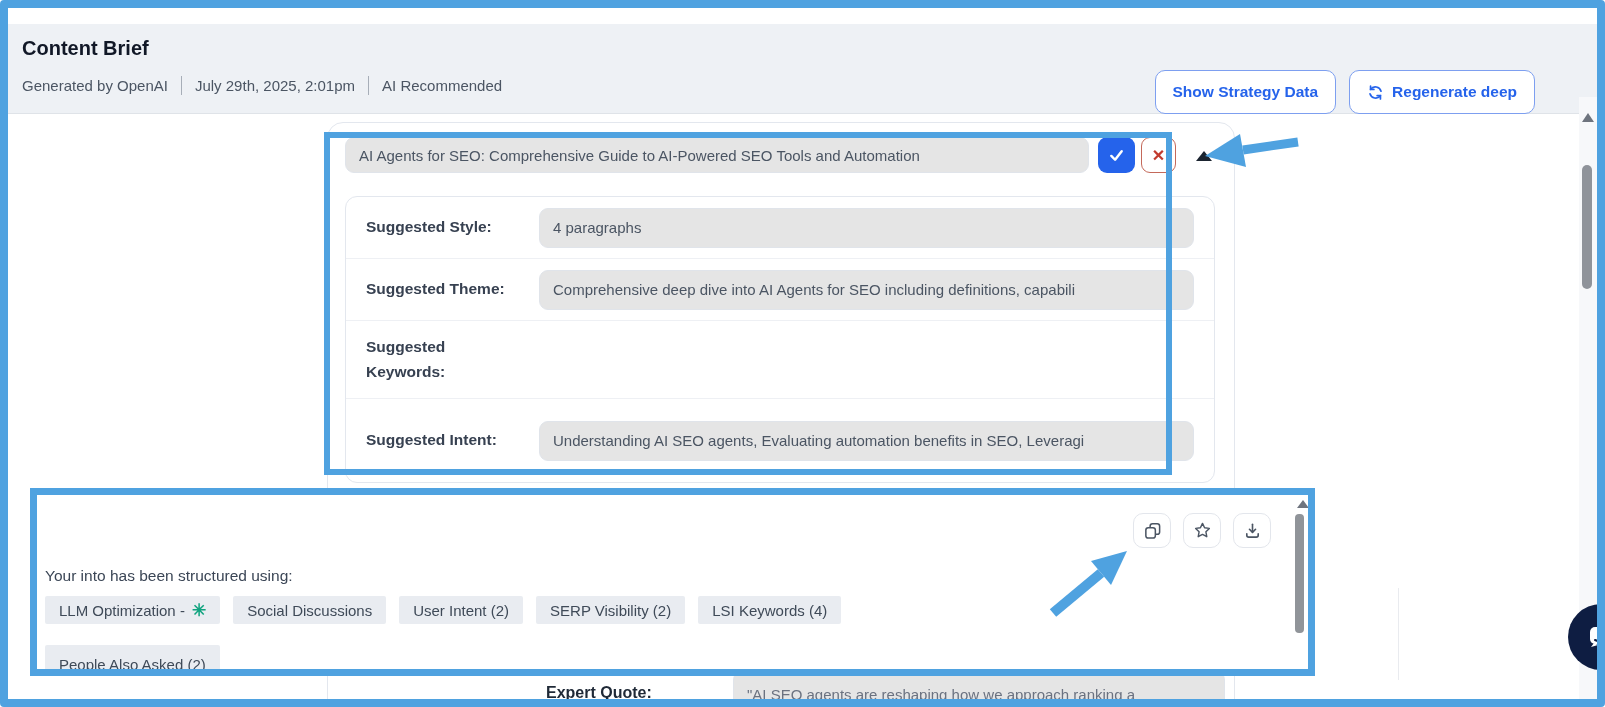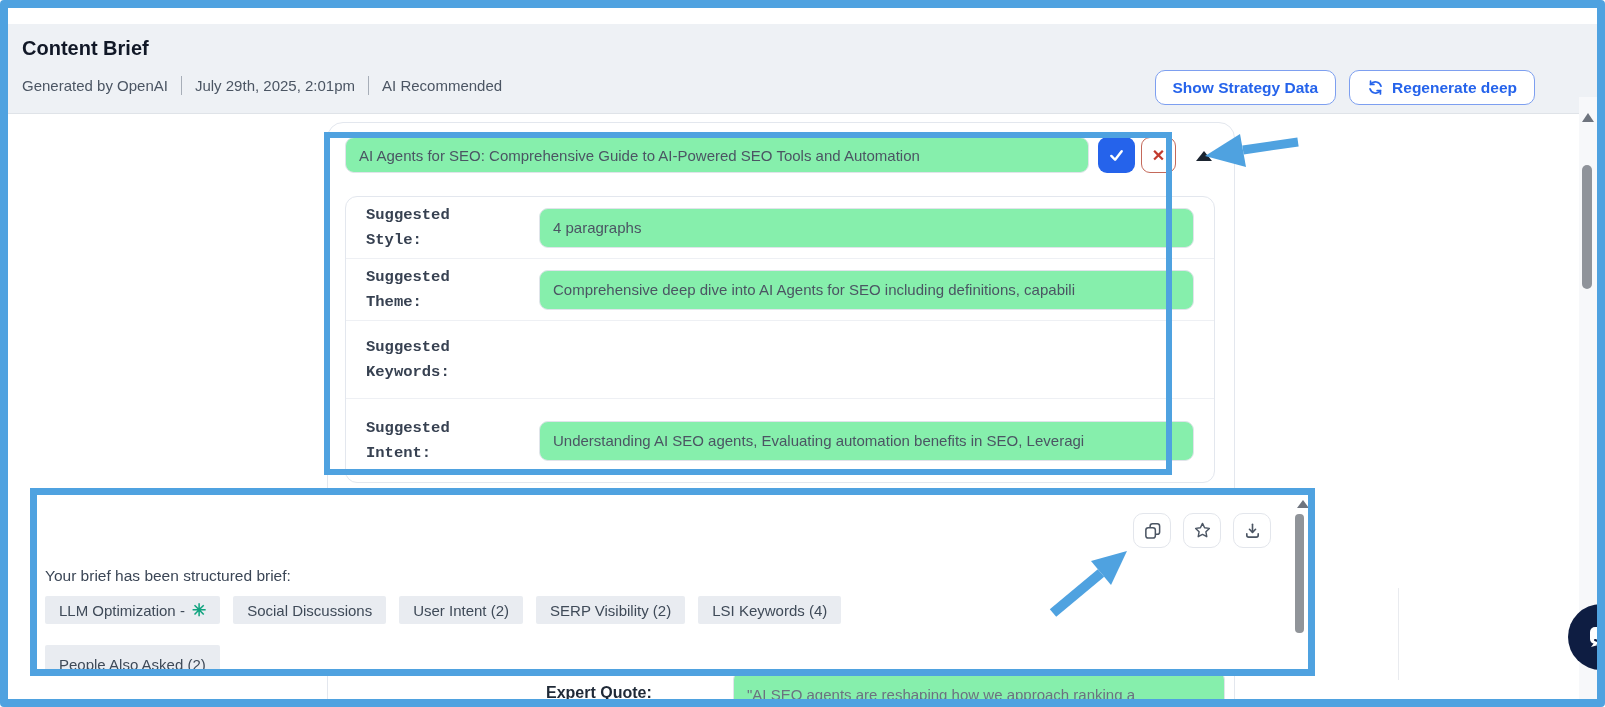--- a/index.html
+++ b/index.html
@@ -7,47 +7,47 @@
          font-family:"Liberation Sans",sans-serif;color:#1f2937;}
   
   .frame{position:absolute;inset:0;border:8px solid #4fa2e0;border-radius:4px;z-index:60;pointer-events:none;}
   
   .header{position:absolute;left:8px;top:24px;right:8px;height:89px;background:#eef1f5;
           border-bottom:1px solid #dfe3e8;z-index:2;}
   .page-title{position:absolute;left:14px;top:13px;font-size:20px;font-weight:700;color:#111827;}
   .meta-row{position:absolute;left:14px;top:52px;display:flex;align-items:center;font-size:15px;color:#4b5563;}
   .meta-sep{width:1px;height:19px;background:#a7aeb8;margin:0 13px;}
   .hdr-buttons{position:absolute;right:62px;top:46px;display:flex;gap:13px;}
-  .hdr-btn{display:flex;align-items:center;gap:8px;height:35px;padding:0 17px;background:#fff;
+  .hdr-btn{display:flex;align-items:center;gap:8px;height:44px;padding:0 17px;background:#fff;
            border:1.5px solid #7d9ff0;border-radius:10px;color:#2563eb;font-size:15.5px;font-weight:700;cursor:pointer;}
   
   .main-scroll-track{position:absolute;left:1579px;top:97px;width:19px;bottom:8px;background:#f7f8fa;z-index:3;}
   .tri-up{width:0;height:0;border-left:6px solid transparent;border-right:6px solid transparent;border-bottom:9px solid #6e747e;}
   .main-scroll-tri{position:absolute;left:1582px;top:113px;z-index:4;}
   .main-scroll-thumb{position:absolute;left:1582px;top:165px;width:10px;height:124px;background:#8f939a;border-radius:5px;z-index:4;}
   
   .brief-card{position:absolute;left:327px;top:122px;width:906px;height:600px;background:#fff;
               border:1px solid #e3e7ee;border-radius:16px;z-index:1;}
-  .text-input{background:#86efac;border:1px solid #e0e4ea;border-radius:9px;font-family:"Liberation Sans",sans-serif;
+  .text-input{background:#e5e5e5;border:1px solid #e0e4ea;border-radius:9px;font-family:"Liberation Sans",sans-serif;
               font-size:15px;color:#4b5563;padding:0 13px;white-space:nowrap;overflow:hidden;box-sizing:border-box;}
   .title-input{position:absolute;left:345px;top:137px;width:744px;height:36px;z-index:2;}
   .btn-accept{position:absolute;left:1098px;top:137px;width:37px;height:36px;border:none;border-radius:9px;
               background:#2563eb;display:flex;align-items:center;justify-content:center;cursor:pointer;z-index:2;}
   .btn-reject{position:absolute;left:1141px;top:137px;width:35px;height:36px;background:#fff;border:1.5px solid #c4695a;
               border-radius:9px;color:#c23b2e;font-size:16px;font-weight:700;display:flex;align-items:center;
               justify-content:center;cursor:pointer;z-index:2;box-sizing:border-box;}
   .collapse-tri{position:absolute;left:1196px;top:151px;width:0;height:0;border-left:8px solid transparent;
                 border-right:8px solid transparent;border-bottom:10px solid #1b2430;z-index:2;cursor:pointer;}
   
   .fields-card{position:absolute;left:345px;top:196px;width:870px;height:287px;border:1px solid #e3e7ee;
                border-radius:12px;background:#fff;z-index:2;box-sizing:border-box;overflow:hidden;}
   .field-row{display:flex;align-items:center;padding:0 20px;border-bottom:1px solid #eef0f4;box-sizing:border-box;}
   .field-row:last-child{border-bottom:none;}
   .field-label{flex:0 0 173px;font-size:15.5px;font-weight:700;color:#374151;line-height:1.55;}
-  .field-label span{display:inline-block;max-width:142px;font-family:Liberation Mono, monospace;}
+  .field-label span{display:inline-block;max-width:142px;}
   .field-input{flex:1;height:40px;line-height:38px;}
   
   .expert-label{position:absolute;left:546px;top:684px;font-size:16px;font-weight:700;color:#1f2937;z-index:2;}
   .expert-input{position:absolute;left:733px;top:671px;width:492px;height:46px;line-height:44px;color:#6b7280;z-index:2;}
   .faint-line{position:absolute;left:1398px;top:588px;width:1px;height:92px;background:#e9ebef;z-index:2;}
   
   .ann-box-1{position:absolute;left:324px;top:132px;width:848px;height:343px;border:6px solid #4fa2e0;
              z-index:10;pointer-events:none;box-sizing:border-box;}
   .panel-box{position:absolute;left:30px;top:488px;width:1285px;height:188px;border:7px solid #4fa2e0;
              background:#fff;z-index:20;box-sizing:border-box;overflow:hidden;}
@@ -168,21 +168,21 @@
             <path d="M10 3.5 v8"></path>
               <path d="M6.8 8.7 l3.2 3.2 3.2 -3.2"></path>
           </svg>
         </span>
       </button>
       <div class="panel-scroll-tri">
           <div class="tri-up"></div>
         </div>
       <div class="panel-scroll-thumb"></div>
 
-      <div class="structured-text">Your brief has been structured brief:</div>
+      <div class="structured-text">Your into has been structured using:</div>
 
       <div class="chips-row">
         <span class="chip">
           <span>LLM Optimization -</span>
           <span class="openai-glyph">✳</span>
         </span>
         <span class="chip">
             <span>Social Discussions</span>
           </span>
         <span class="chip">

